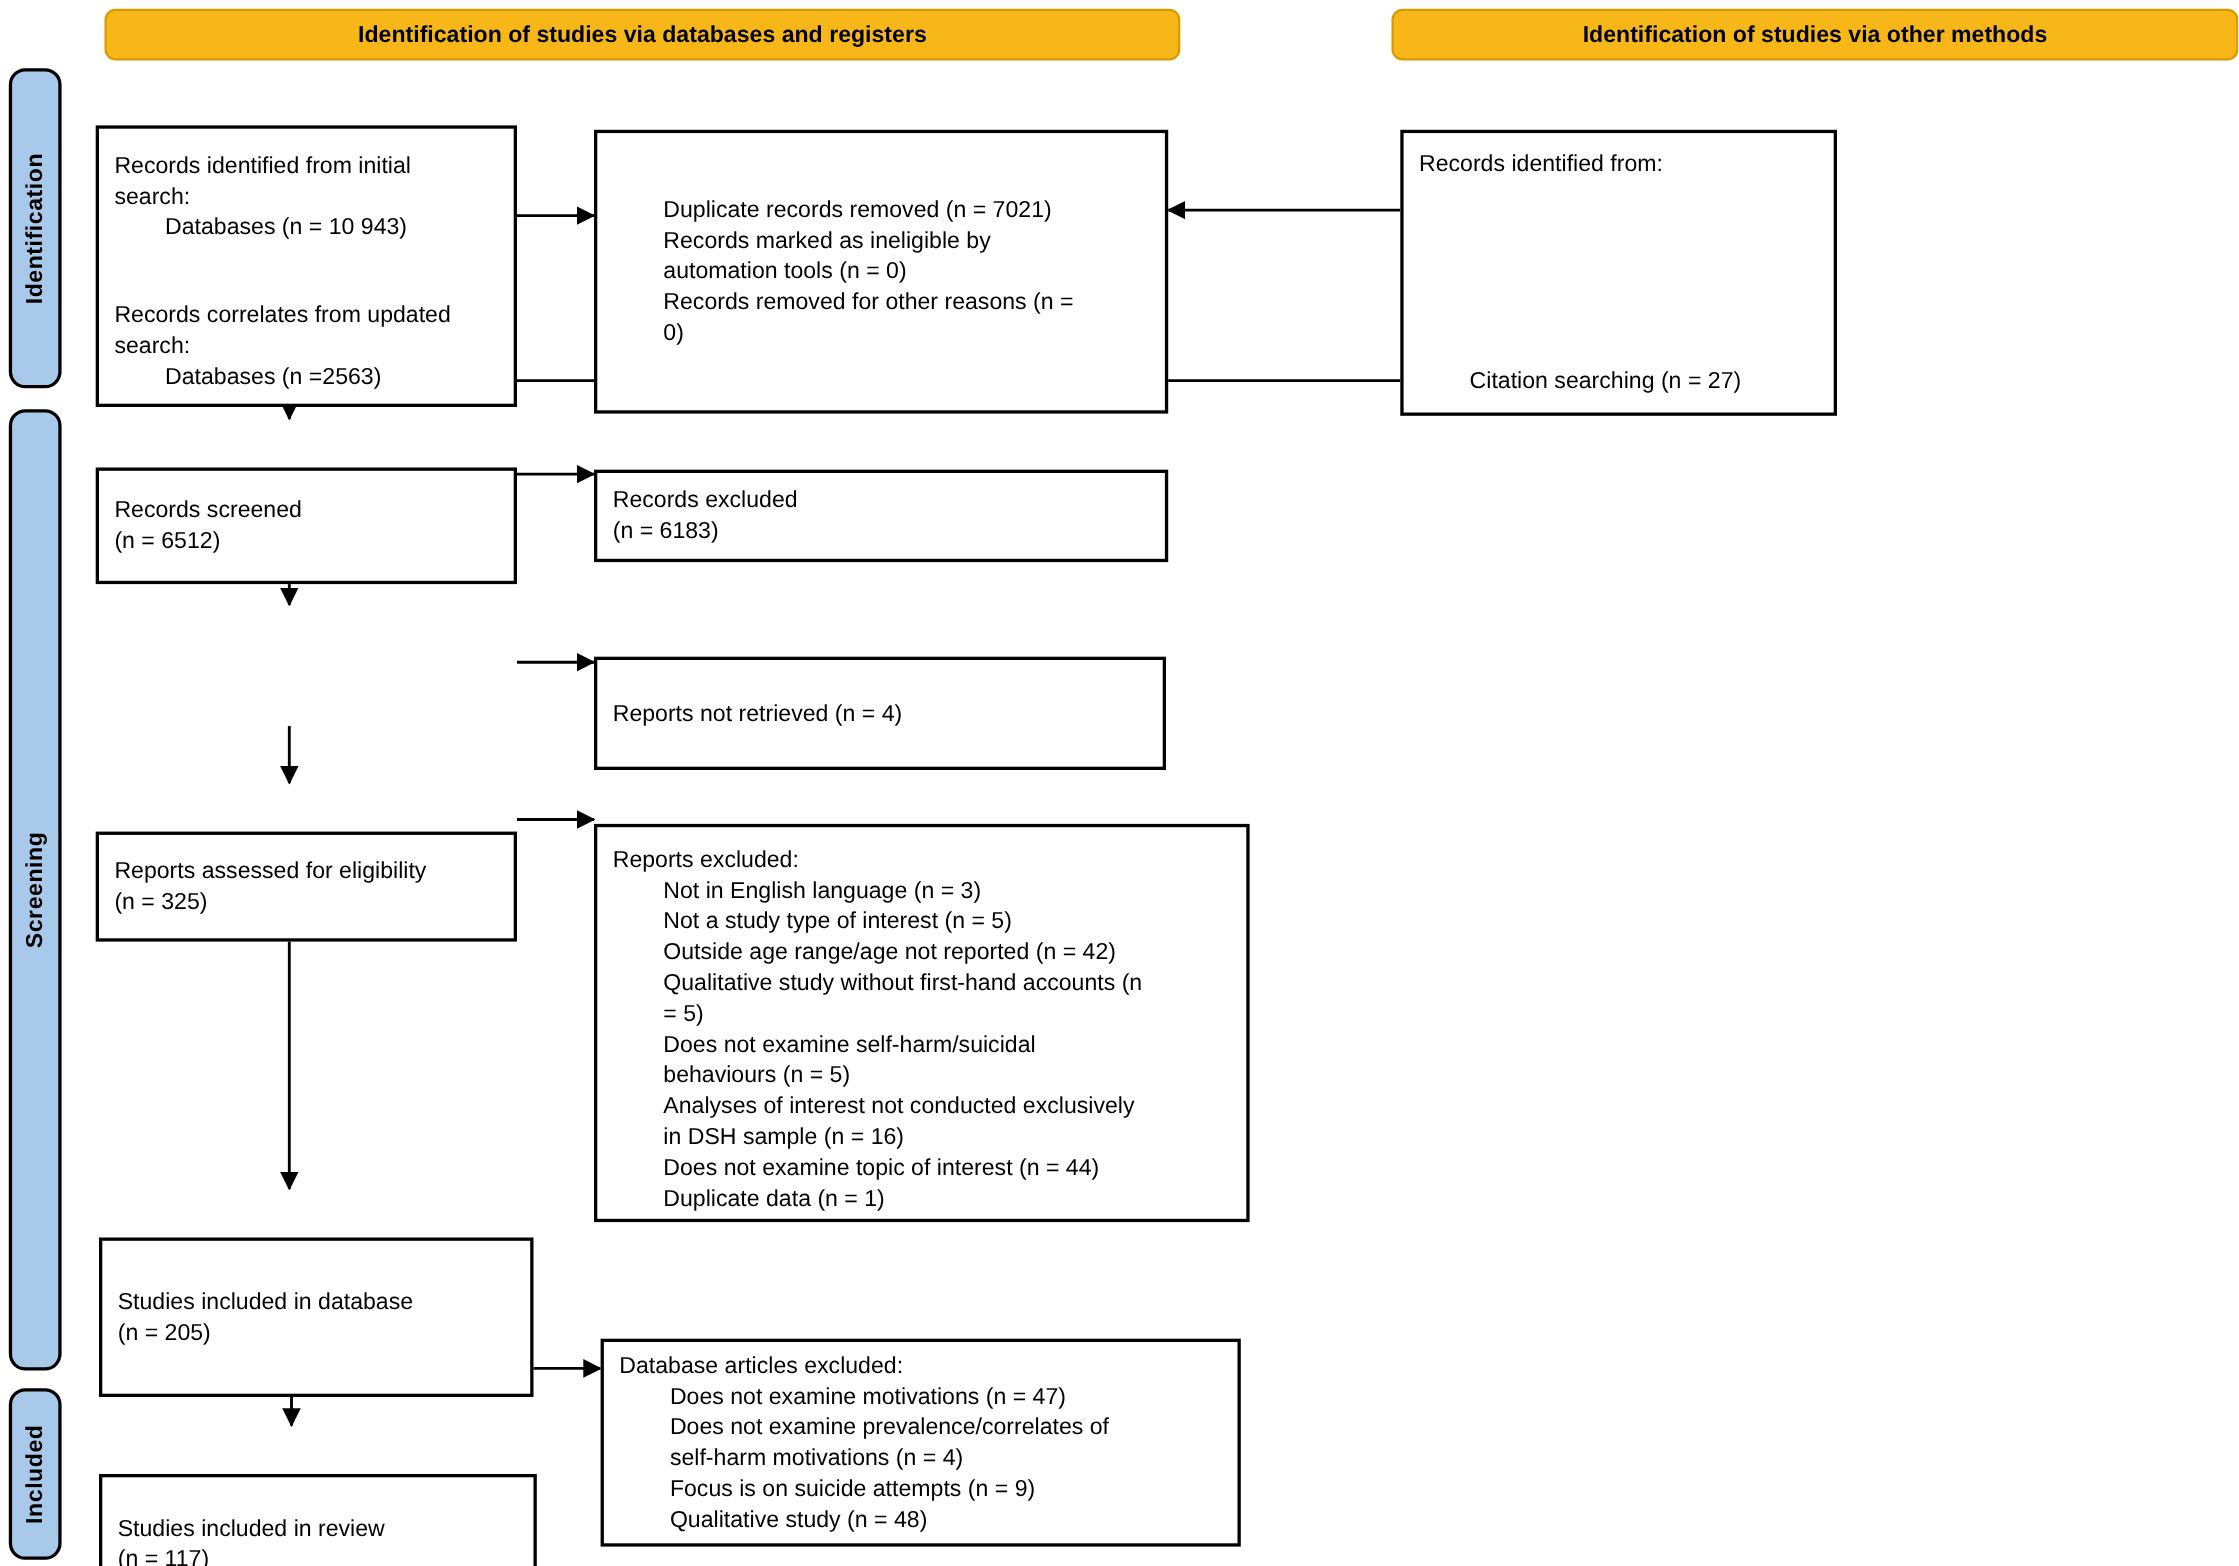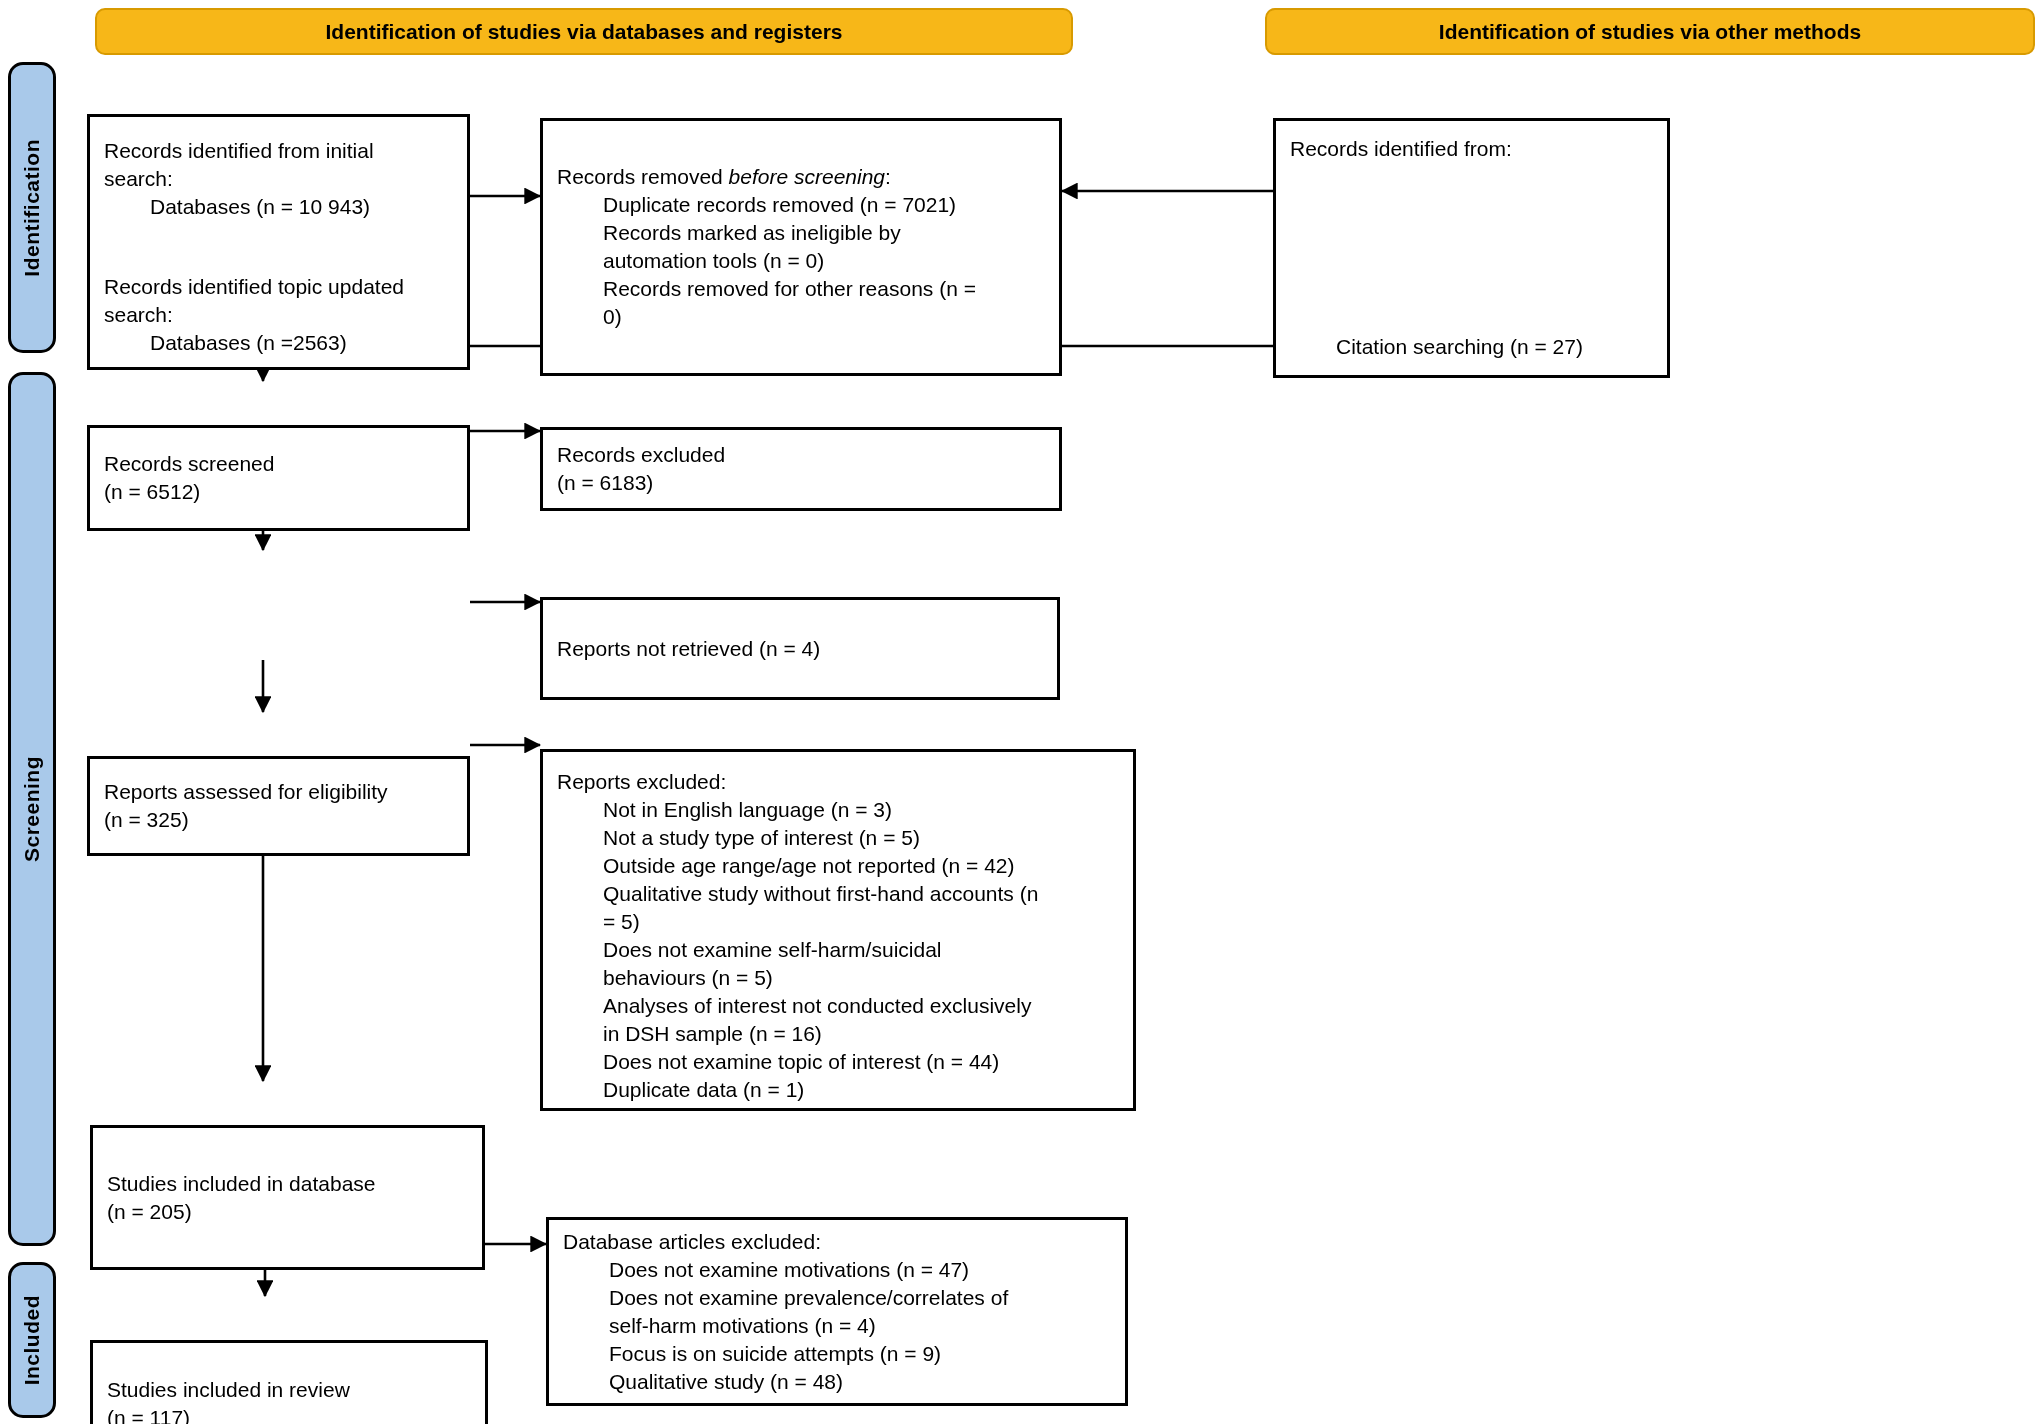--- a/index.html
+++ b/index.html
@@ -65,29 +65,26 @@
     <span>Screening</span>
   </div>
   <div class="stage" style="left:8px;top:1262px;width:48px;height:156px;">
     <span>Included</span>
   </div>
 
   <div class="bx" style="left:87px;top:70px;width:383px;height:256px;padding-top:20px;">
     <div>Records identified from initial</div>
     <div>search:</div>
     <div class="ind">Databases (n = 10 943)</div>
-    <div class="g2">Records identified topic updated</div>
+    <div class="g2">Records correlates from updated</div>
     <div>search:</div>
     <div class="ind">Databases (n =2563)</div>
   </div>
 
   <div class="bx vc" style="left:540px;top:74px;width:522px;height:258px;">
-    <div>
-      <span>Records removed </span><em>before screening</em><span>:</span>
-    </div>
     <div class="ind">Duplicate records removed (n = 7021)</div>
     <div class="ind">Records marked as ineligible by</div>
     <div class="ind">automation tools (n = 0)</div>
     <div class="ind">Records removed for other reasons (n =</div>
     <div class="ind">0)</div>
   </div>
 
   <div class="bx vc" style="left:1273px;top:74px;width:397px;height:260px;justify-content:space-between;">
     <div>Records identified from:</div>
     <div class="ind">Citation searching (n = 27)</div>

